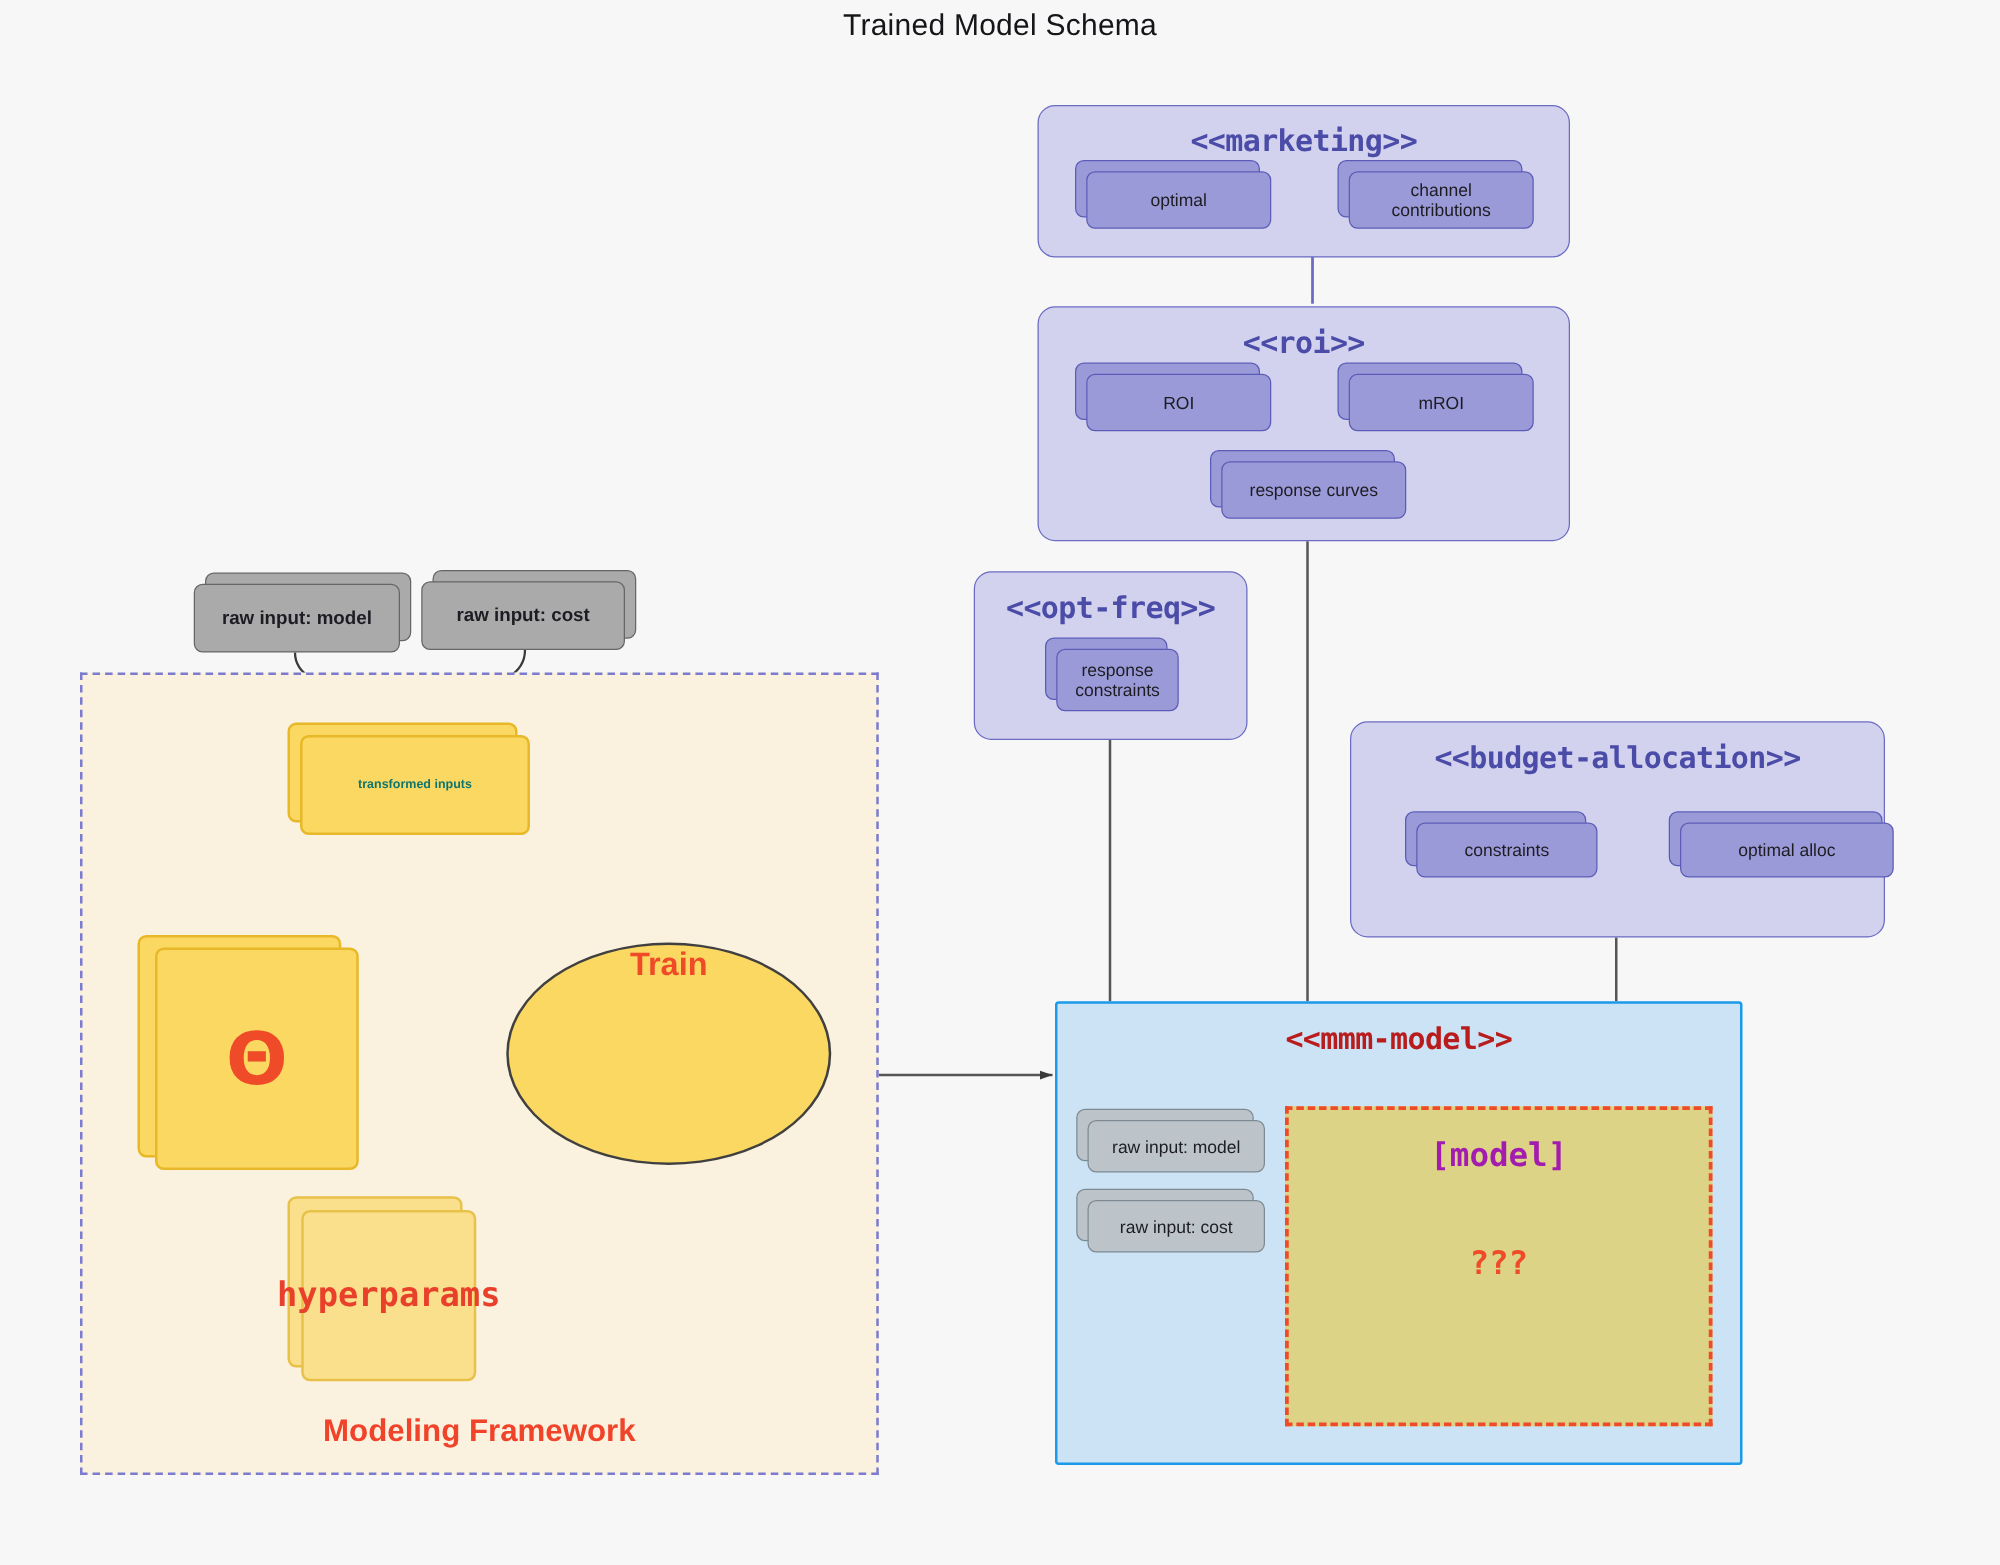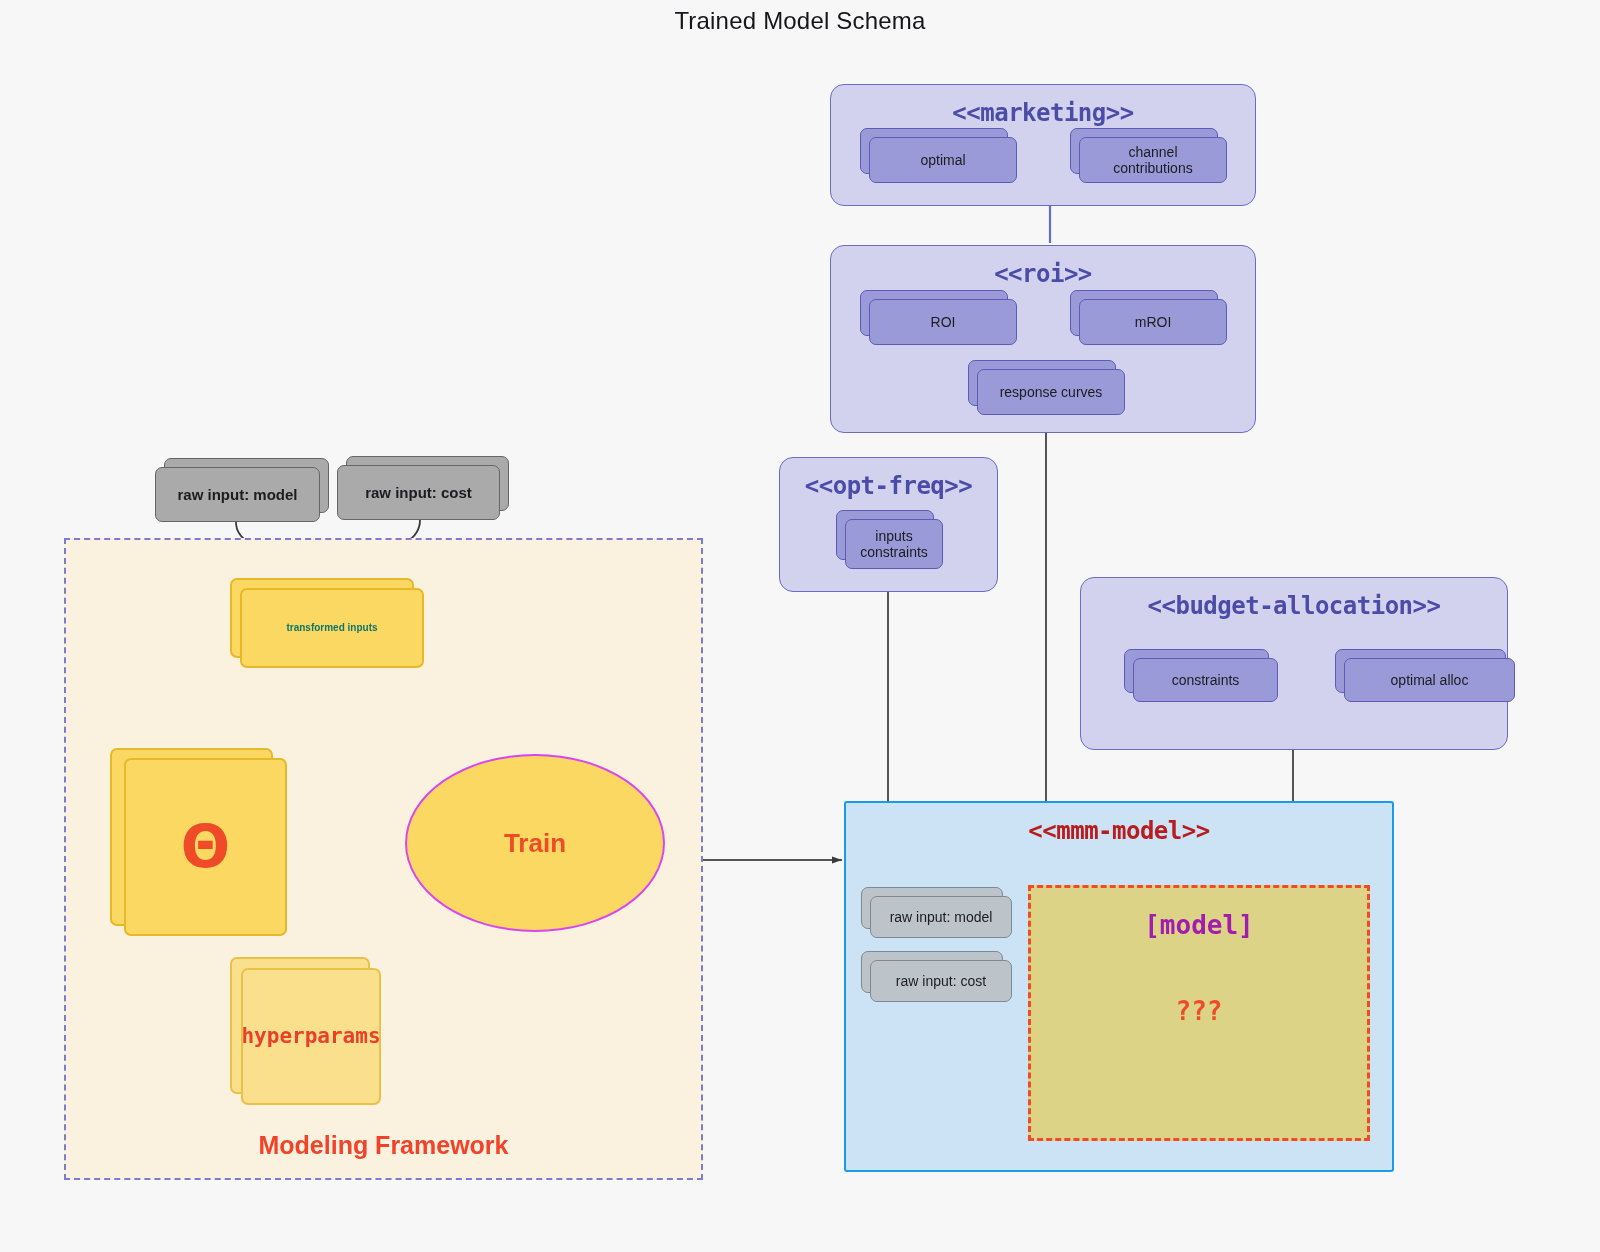--- a/index.html
+++ b/index.html
@@ -71,43 +71,43 @@
   .card.grey-sm .face{background:#bcc4ca;border:1.4px solid #7d8a93;}
   .card.grey-sm .lbl{font-size:14px;font-weight:normal;color:#1c1c22;}
 
   
   .card.yellow-strong .shadow{background:#fbd862;border:2px solid #e8b828;}
   .card.yellow-strong .face{background:#fbd862;border:2px solid #e8b828;}
   .card.yellow-strong .lbl{font-size:10px;font-weight:bold;color:#0f766e;}
 
   .card.yellow-soft .shadow{background:#fae08d;border:2px solid #e8c148;}
   .card.yellow-soft .face{background:#fae08d;border:2px solid #e8c148;}
-  .card.yellow-soft .lbl{font-family:"DejaVu Sans Mono",monospace;font-size:21px;font-weight:bold;color:#e8402a;}
+  .card.yellow-soft .lbl{font-family:"DejaVu Sans Mono",monospace;font-size:27px;font-weight:bold;color:#e8402a;}
 
   .card.theta .shadow{background:#fbd862;border:2px solid #e8b828;}
   .card.theta .face{background:#fbd862;border:2px solid #e8b828;}
   .card.theta .lbl{font-size:58px;font-weight:bold;color:#ef4b28;font-family:"DejaVu Sans",sans-serif;}
 
   
   .framework{
     position:absolute;
     background:#faf1de;
     border:2px dashed #7b7bd0;
     box-sizing:border-box;
   }
   .framework-label{
     position:absolute;left:0;right:0;bottom:18px;text-align:center;
     font-size:25px;font-weight:bold;color:#f0432a;
   }
 
   
   .ellipse{
-    position:absolute;background:#fbd862;border:2px solid #d946ef;
+    position:absolute;background:#fbd862;border:2px solid #404040;
     border-radius:50%;
-    display:flex;align-items:center;justify-content:center;
+    display:flex;justify-content:center;
     box-sizing:border-box;
   }
   .ellipse .lbl{font-size:26px;font-weight:bold;color:#ef4b28;}
 
   
   .model-box{
     position:absolute;
     background:#ddd386;
     border:3px dashed #ef4b28;
     box-sizing:border-box;
@@ -199,21 +199,21 @@
       <div class="lbl">response curves</div>
     </div>
   </div>
 
   <div class="pkg" style="left:779px;top:457px;width:219px;height:135px;">
     <div class="pkg-title">&lt;&lt;opt-freq&gt;&gt;</div>
     <div class="card purple" style="left:65px;top:61px;width:98px;height:50px;">
       <div class="shadow"></div>
       <div class="face"></div>
       <div class="lbl">
-        <span>inputs</span><br>
+        <span>response</span><br>
         <span>constraints</span>
       </div>
     </div>
   </div>
 
   <div class="pkg" style="left:1080px;top:577px;width:428px;height:173px;">
     <div class="pkg-title">&lt;&lt;budget-allocation&gt;&gt;</div>
     <div class="card purple" style="left:52px;top:80px;width:145px;height:44px;">
       <div class="shadow"></div>
       <div class="face"></div>

